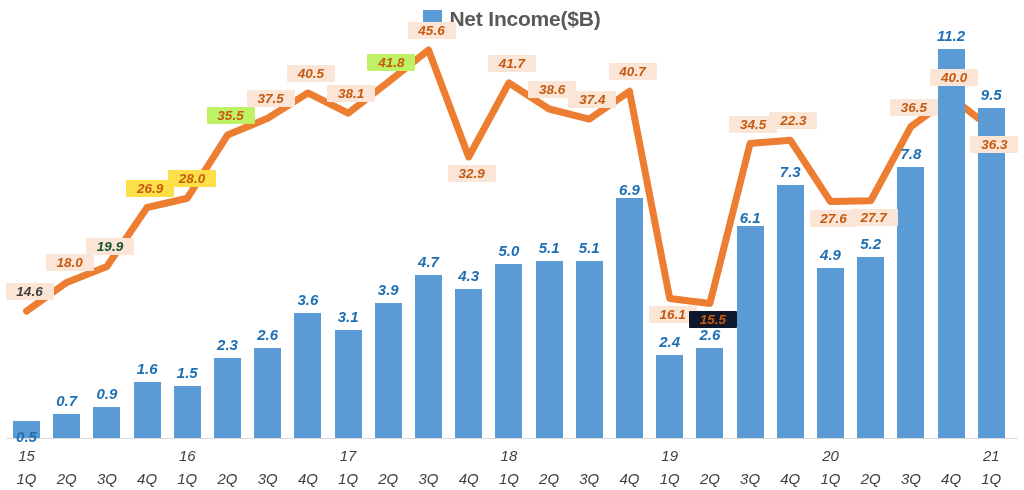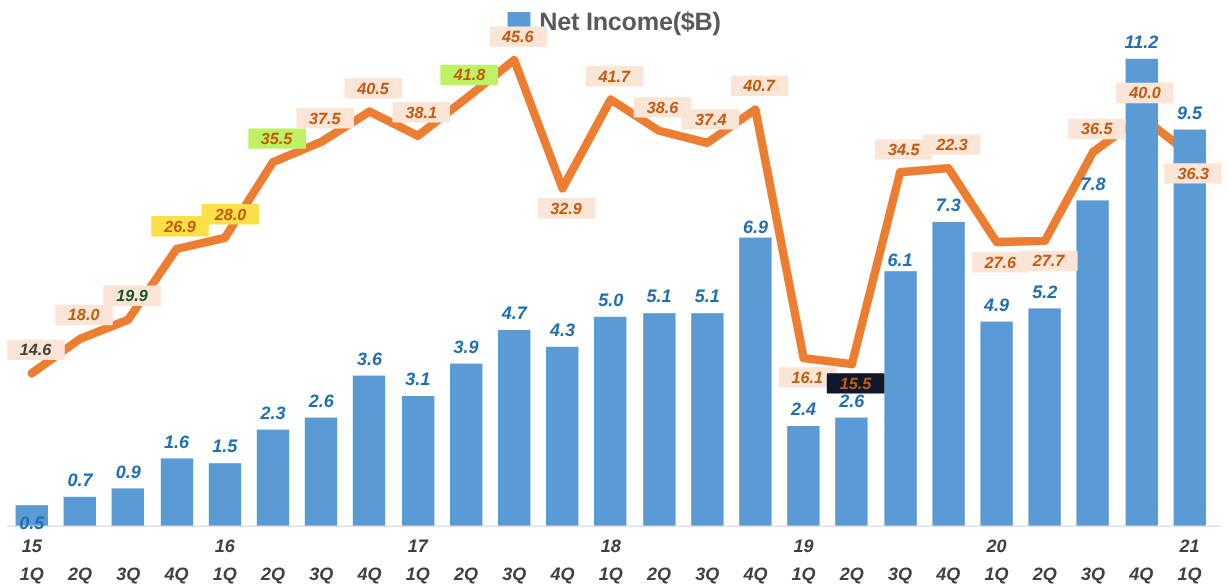--- a/index.html
+++ b/index.html
@@ -39,21 +39,21 @@
   .line-svg{position:absolute;left:0;top:0;width:1024px;height:490px;}
   .pt-label{
     position:absolute;font-size:13.5px;font-weight:bold;font-style:italic;
     color:#C55A11;background:#FBE5D6;text-align:center;white-space:nowrap;
     padding:1px 3px;border-radius:1px;
   }
 
   
   .xtick{
     position:absolute;text-align:center;white-space:nowrap;
-    font-size:15px;font-weight:bold;font-style:italic;color:#404040;
+    font-size:15px;font-weight:normal;font-style:italic;color:#404040;
   }
   .xtick .q{position:absolute;left:0;width:100%;top:26px;}
   .xtick .yr{position:absolute;left:0;width:100%;top:3px;}
 </style>
 </head>
 <body>
 
 <div id="chart-root">
 
   <div class="legend">

